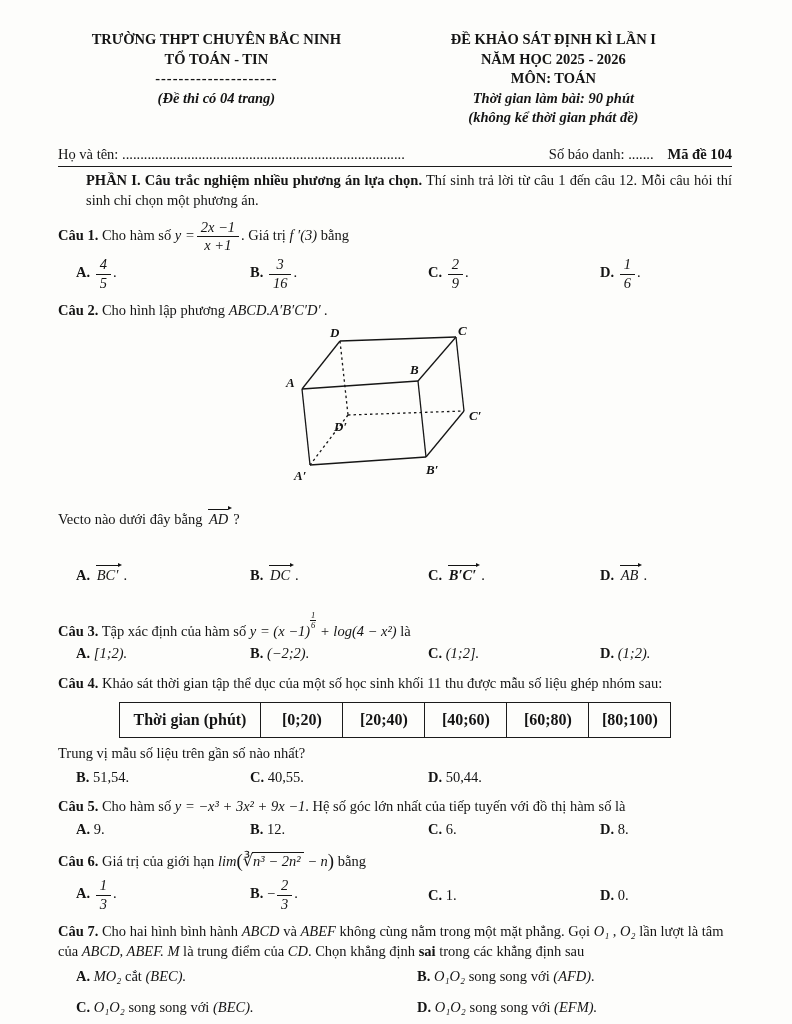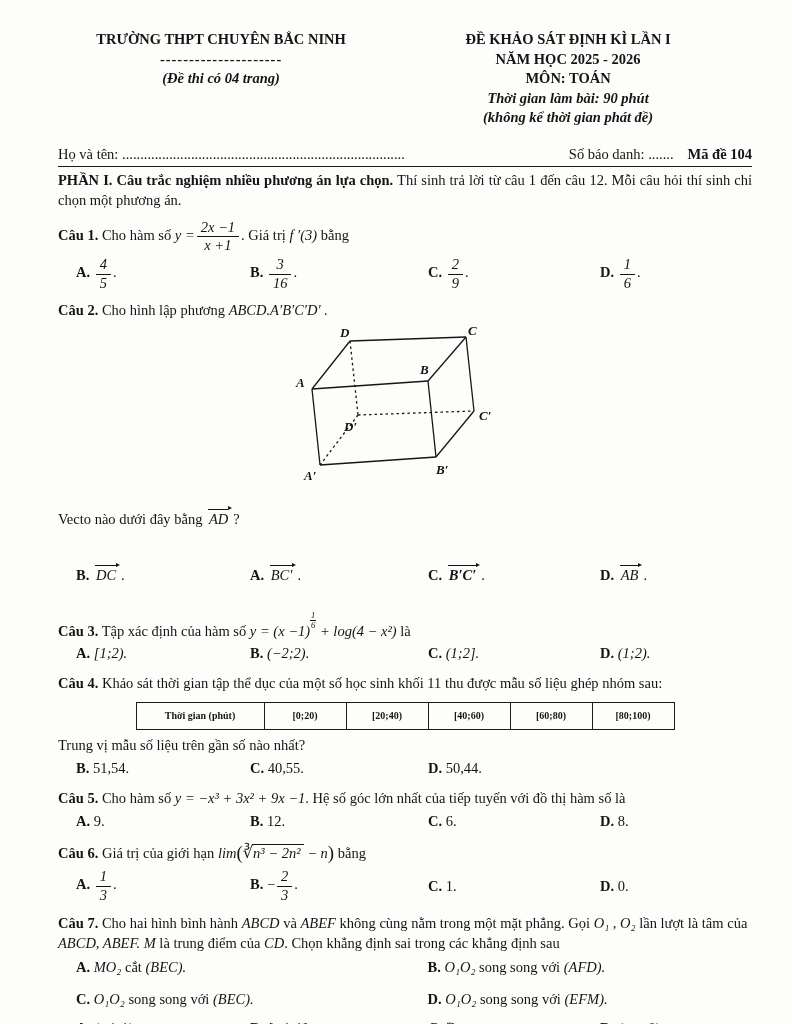--- a/index.html
+++ b/index.html
@@ -1,67 +1,68 @@
 <!DOCTYPE html>
 <html><head>
 <meta charset="utf-8">
 <style>
   * { margin:0; padding:0; box-sizing:border-box; }
   html,body { background:#e9e9e7; }
   .page {
     width:792px; height:1024px; margin:0 auto; background:#fdfdfb; color:#141414;
     font-family:"Liberation Serif", serif; font-size:14.5px; line-height:1.4;
-    padding:30px 40px 16px 58px; overflow:hidden; position:relative;
+    padding:30px 60px 16px 58px; overflow:hidden; position:relative;
   }
   .b { font-weight:bold; }
   .it { font-style:italic; }
   .m { font-style:italic; }
   .hdr { display:flex; }
   .hdr-left { width:47%; text-align:center; font-weight:bold; }
   .hdr-right { width:53%; text-align:center; font-weight:bold; }
   .hdr div { line-height:1.35; }
   .dashes { letter-spacing:1px; font-weight:bold; line-height:0.8; }
   .info { display:flex; align-items:baseline; margin-top:16px; gap:14px; }
   .info-name { flex:1; }
   .rule { border-top:1.7px solid #1b1b1b; margin-top:2px; }
-  .part-title { margin-top:3px; text-align:justify; }
+  .part-title { margin-top:3px; text-align:justify;margin-left:28px; }
   .q { margin-top:9px; }
   .qline { }
   .qlabel { font-weight:bold; }
   .opts4 { display:grid; grid-template-columns:174px 178px 172px auto; padding-left:18px; margin-top:3px; align-items:center; }
   .opts2 { display:grid; grid-template-columns:52% 48%; padding-left:18px; margin-top:4px; row-gap:11px; }
   .opt-label { font-weight:bold; }
   .frac { display:inline-block; vertical-align:middle; text-align:center; line-height:1.08; font-style:italic; padding:0 2px; }
   .frac .fn { display:block; border-bottom:1.2px solid #141414; padding:0 4px 1px; }
   .frac .fd { display:block; padding:1px 4px 0; }
   .sfrac { display:inline-block; vertical-align:7px; text-align:center; line-height:1; font-size:8.5px; font-style:italic; }
   .sfrac .fn { display:block; border-bottom:0.8px solid #141414; padding:0 1px 0.5px; }
   .sfrac .fd { display:block; padding-top:0.5px; }
   .vec { position:relative; font-style:italic; display:inline-block; padding:1px 4px 0 2px; margin:16px 1px; }
   .vec::after { content:""; position:absolute; left:1px; right:4px; top:1px; border-top:1.1px solid #141414; }
   .vec::before { content:""; position:absolute; right:0px; top:-1.5px; border-style:solid; border-width:2.4px 0 2.4px 4.4px; border-color:transparent transparent transparent #141414; }
   .bigp { font-size:1.3em; vertical-align:-1.5px; }
   .root-sym { font-size:1.12em; }
   .radicand { font-style:italic; border-top:1.2px solid #141414; padding:0 3px 0 1px; margin-left:-1px;font-family:Liberation Serif, serif; }
   .tbl { border-collapse:collapse; margin:9px auto 5px; }
-  .tbl td { border:1.2px solid #1b1b1b; padding:6px 9px; text-align:center; min-width:82px; font-size:10px; }
+  .tbl td { border:1.2px solid #1b1b1b; padding:6px 9px; text-align:center; min-width:82px; font-size:16px; }
   .tbl td.rowhead { font-weight:bold; padding:6px 14px; min-width:128px; }
   .tbl td.ival { font-weight:bold; }
   .figure-wrap { width:238px; margin:4px auto 0; }
   .fig-label { font-style:italic; font-weight:bold; font-size:13px; fill:#141414; font-family:"Liberation Serif", serif; }
-  .sai { font-weight:normal;margin-top:24px; }
+  .sai { font-weight:bold;margin-top:24px; }
 </style>
 </head>
 <body>
 
 <div class="page">
 
   <div class="hdr">
     <div class="hdr-left">
       <div>TRƯỜNG THPT CHUYÊN BẮC NINH</div>
+      <div>TỔ TOÁN - TIN</div>
       <div class="dashes">---------------------</div>
       <div class="it">(Đề thi có 04 trang)</div>
     </div>
     <div class="hdr-right">
       <div>ĐỀ KHẢO SÁT ĐỊNH KÌ LẦN I</div>
       <div>NĂM HỌC 2025 - 2026</div>
       <div>MÔN: TOÁN</div>
       <div class="it">Thời gian làm bài: 90 phút</div>
       <div class="it">(không kể thời gian phát đề)</div>
     </div>
@@ -124,22 +125,22 @@
         <text class="fig-label" x="150" y="149">B′</text>
         <text class="fig-label" x="193" y="95">C′</text>
         <text class="fig-label" x="58" y="106">D′</text>
       </svg>
     </div>
     <p class="qline">
       <span>Vecto nào dưới đây bằng</span>
       <span class="vec">AD</span><span>?</span>
     </p>
     <div class="opts4">
+      <span><span class="opt-label">A.</span> <span class="vec">BC′</span><span>.</span></span>
       <span><span class="opt-label">B.</span> <span class="vec">DC</span><span>.</span></span>
-      <span><span class="opt-label">A.</span> <span class="vec">BC′</span><span>.</span></span>
       <span><span class="opt-label">C.</span> <span class="vec b">B′C′</span><span>.</span></span>
       <span><span class="opt-label">D.</span> <span class="vec">AB</span><span>.</span></span>
     </div>
   </div>
 
   <div class="q">
     <p class="qline">
       <span class="qlabel">Câu 3.</span>
       <span>Tập xác định của hàm số</span>
       <span class="m">y = (x −1)</span><span class="sfrac"><span class="fn">1</span><span class="fd">6</span></span>

